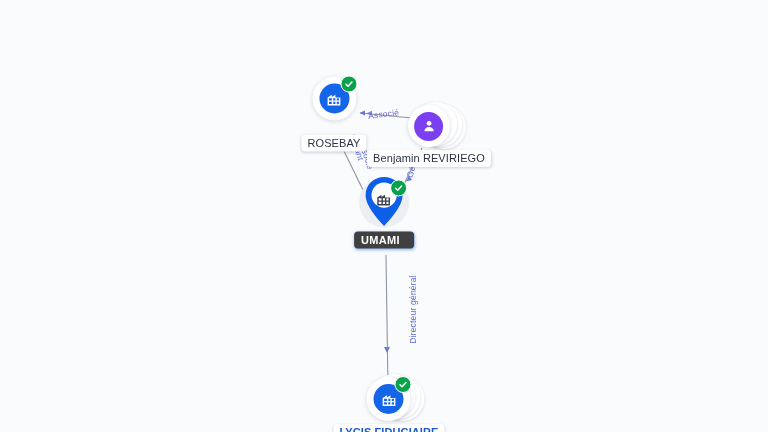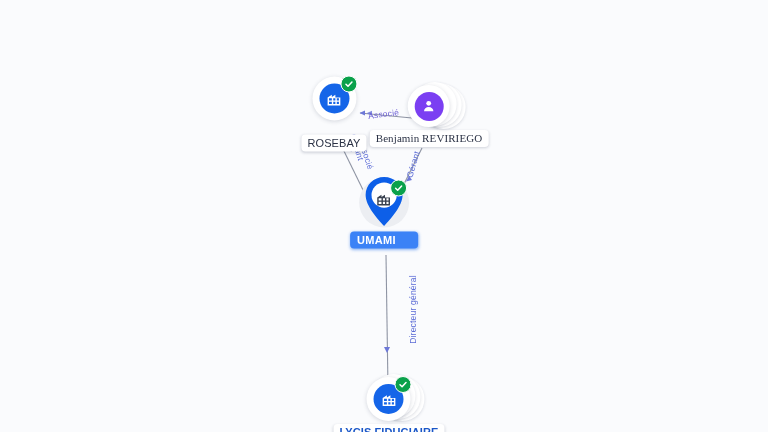--- a/index.html
+++ b/index.html
@@ -157,25 +157,25 @@
     border-radius: 4px;
     padding: 2px 6px 3px 6px;
     font-size: 11px;
     line-height: 12px;
     color: #2b3245;
     white-space: nowrap;
     box-shadow: 0 1px 3px rgba(40,50,80,0.20);
     letter-spacing: 0.1px;
   }
   .node-label.primary {
-    background: #3b82f6;
+    background: #404040;
     color: #ffffff;
     font-weight: bold;
     font-size: 11px;
-    padding: 2px 22px 3px 7px;
+    padding: 2px 14px 3px 7px;
     border-radius: 4px;
     letter-spacing: 0.3px;
     box-shadow: 0 1px 3px rgba(16,100,232,0.45);
   }
   .node-label.lycis {
     color: #1a57c8;
     font-weight: bold;
   }
 
   
@@ -261,21 +261,21 @@
       </div>
       <div class="check-badge">
         <svg width="9" height="9" viewBox="0 0 24 24" fill="none" stroke="#ffffff" stroke-width="4" stroke-linecap="round" stroke-linejoin="round">
           <path d="M4 12.5 L9.5 18 L20 6.5"></path>
         </svg>
       </div>
     </div>
     <div class="node-label">ROSEBAY</div>
   </div>
 
-  <div class="node" style="left:429px; top:116px;font-family:Liberation Serif, serif;">
+  <div class="node" style="left:429px; top:136px;">
     <div style="position:relative; width:42px; height:42px;">
       <div class="stack-sheet s3"></div>
       <div class="stack-sheet s2"></div>
       <div class="stack-sheet s1"></div>
       <div class="person-halo">
         <div class="person-disc">
           <svg width="16" height="16" viewBox="0 0 24 24" fill="#ffffff">
             <circle cx="12" cy="8" r="3.6"></circle>
             <path d="M5 20c0-3.9 3.1-6.4 7-6.4s7 2.5 7 6.4z"></path>
           </svg>

